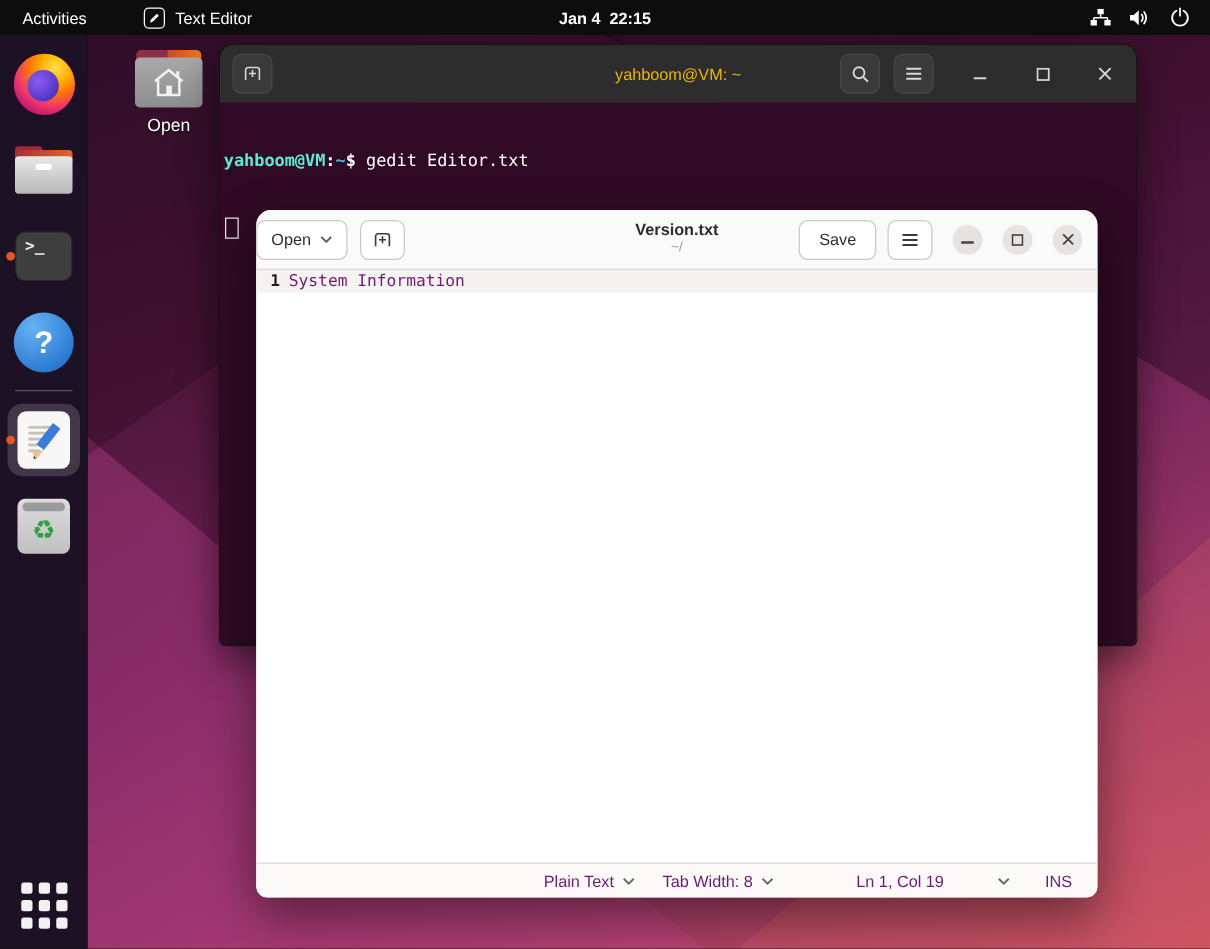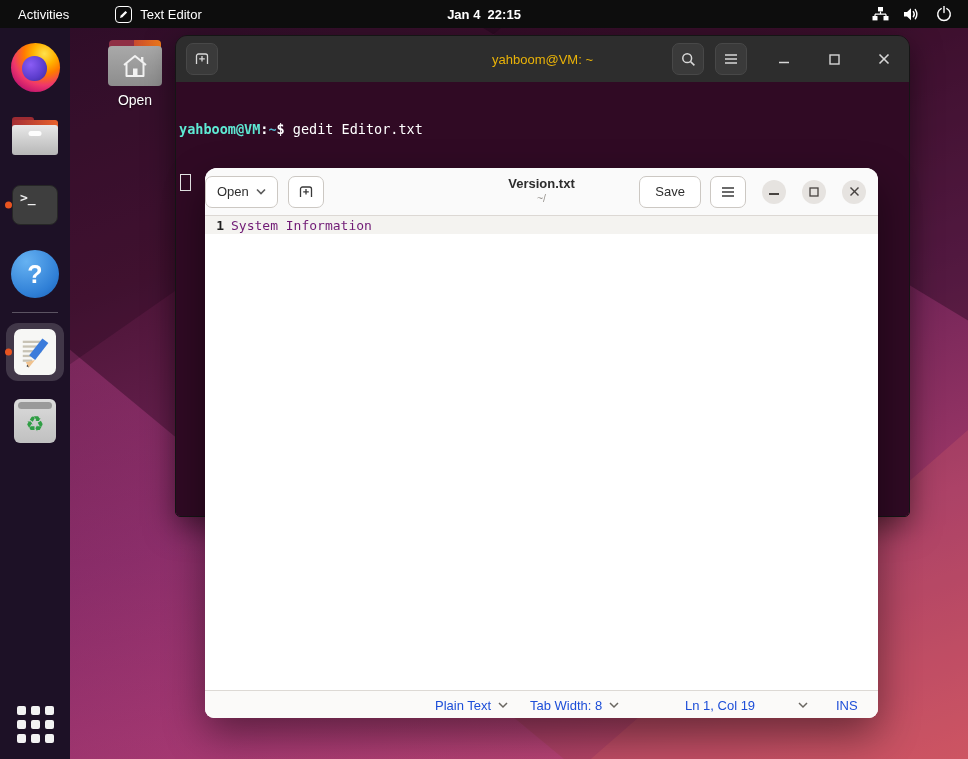--- a/index.html
+++ b/index.html
@@ -121,21 +121,21 @@
   .circle-btn:first-of-type { margin-left:20px; }
   .min-line { width:10px; height:1.6px; background:#474340; margin-top:5px; }
 
   .gedit-text { flex:1; background:#fff; font-family:"DejaVu Sans Mono","Liberation Mono",monospace;
     font-size:13px; overflow:hidden; cursor:text; }
   .current-line { display:flex; align-items:center; height:18px; background:#f4f3f0; }
   .gutter { width:26px; text-align:right; padding-right:7px; font-weight:bold; color:#1f1f1f; flex:none; }
   .line-text { color:#701a75; }
 
   .gedit-statusbar { flex:none; height:28px; background:#fbfaf9; border-top:1px solid #ddd9d5;
-    position:relative; font-size:13px; color:#1d4ed8; }
+    position:relative; font-size:13px; color:#701a75; }
   .sb-item { position:absolute; top:50%; transform:translateY(-50%); display:flex;
     align-items:center; gap:7px; cursor:pointer; }
   .sb-lang { left:230px; } .sb-tab { left:325px; } .sb-pos { left:480px; }
   .sb-chev { left:593px; } .sb-ins { left:631px; }
 </style>
 </head>
 <body>
 
 <div id="screen">
 

